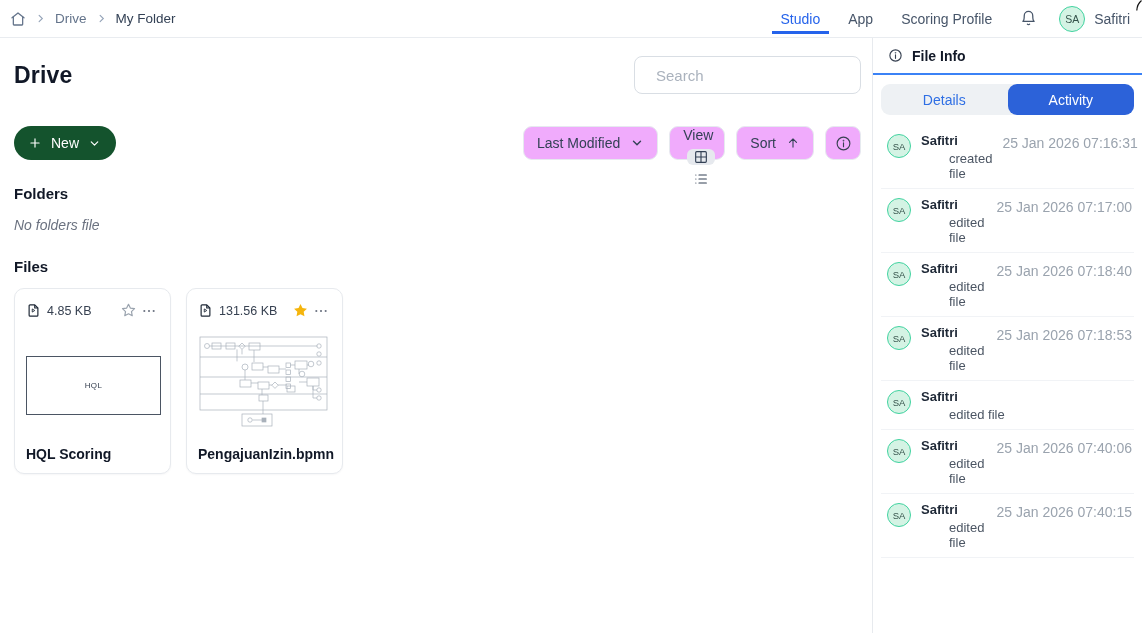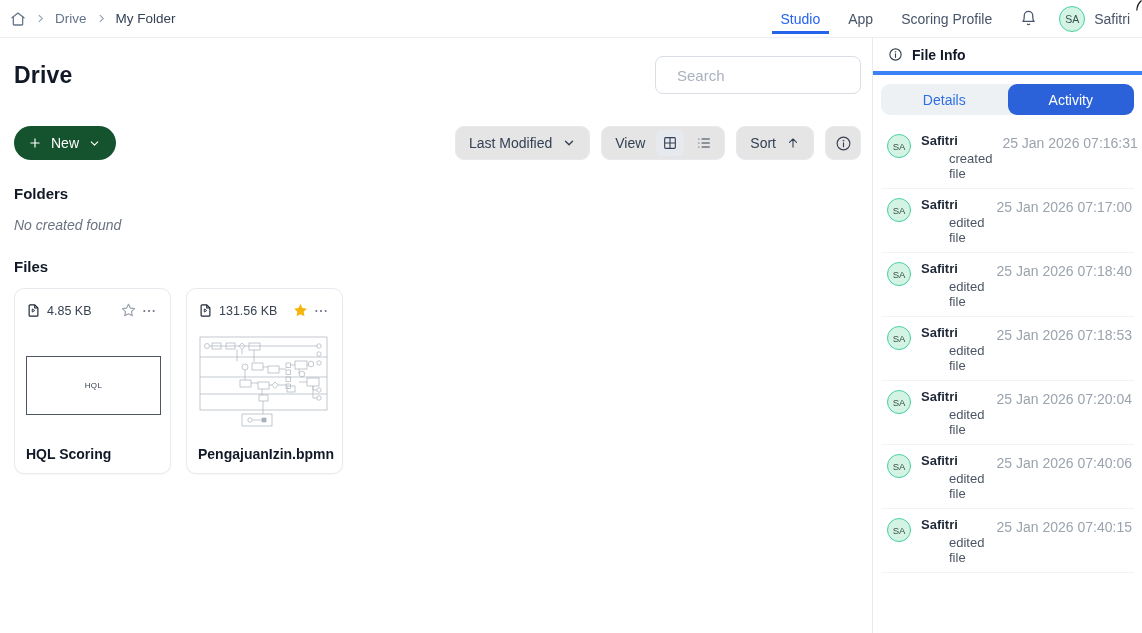--- a/index.html
+++ b/index.html
@@ -22,51 +22,51 @@
   .user-name { font-size:14px; color:#475569; }
 
   
   .content { display:flex; height:595px; }
   .main { width:873px; border-right:1px solid #e7eaee; padding:18px 10px 0 14px; }
   .panel { width:269px; }
 
   
   .page-head { display:flex; justify-content:space-between; align-items:center; padding-right:1px; }
   .page-title { font-size:23px; font-weight:700; color:#111827; letter-spacing:0.2px; }
-  .search-box { width:206px; height:38px; border:1px solid #d9dee4; border-radius:8px; display:flex; align-items:center; gap:9px; padding:8px 12px; background:#fff; }
+  .search-box { width:227px; height:38px; border:1px solid #d9dee4; border-radius:8px; display:flex; align-items:center; gap:9px; padding:8px 12px; background:#fff; }
   .search-box input { border:none; outline:none; flex:1; font-size:15px; font-family:inherit; color:#111827; background:transparent; }
   .search-box input::placeholder { color:#aab2bd; }
 
   
   .toolbar { margin-top:32px; display:flex; justify-content:space-between; align-items:center; padding-right:1px; }
   .btn-new { background:#14532d; color:#fff; border:none; height:34px; border-radius:17px; padding:0 15px 0 14px; display:flex; align-items:center; gap:9px; font-size:14px; font-family:inherit; cursor:pointer; }
   .toolbar-right { display:flex; align-items:center; gap:11px; }
-  .ctl { border:1px solid #e6eaef; border-radius:9px; height:34px; display:flex; align-items:center; padding:0 13px; font-size:14px; color:#334155; gap:10px; background:#e5e5e5; cursor:pointer; }
-  .view-group { padding:0 6px 0 13px; gap:6px; }
+  .ctl { border:1px solid #e6eaef; border-radius:9px; height:34px; display:flex; align-items:center; padding:0 13px; font-size:14px; color:#334155; gap:10px; background:#f0abfc; cursor:pointer; }
+  .view-group { padding:0 6px 0 13px; gap:6px;flex-direction:column; }
   .view-btn { width:28px; height:26px; display:flex; align-items:center; justify-content:center; border-radius:6px; cursor:pointer; }
   .view-btn.active { background:#e6e9ee; }
   .info-btn { width:36px; justify-content:center; padding:0; }
 
   
   .section-h { font-size:15px; font-weight:700; color:#111827; margin-top:25px; }
   .empty-msg { font-style:italic; color:#6b7280; font-size:14px; margin-top:15px; }
   .cards { display:flex; gap:15px; margin-top:13px; }
   .card { width:157px; height:186px; border:1px solid #e7eaee; border-radius:10px; padding:11px; position:relative; background:#fff; box-shadow:0 1px 2px rgba(16,24,40,.04); cursor:pointer; }
   .card-head { display:flex; align-items:center; font-size:12.5px; color:#374151; }
   .card-size { margin-left:6px; }
   .card-head .spacer { flex:1; }
   .icon-btn { background:none; border:none; padding:2px; display:flex; align-items:center; cursor:pointer; }
   .star .filled { display:none; }
   .star.starred .filled { display:block; }
   .hql-box { margin:35px auto 2px; width:135px; height:59px; border:1px solid #4b5563; display:flex; align-items:center; justify-content:center; font-size:8px; color:#374151; letter-spacing:.4px; }
   .bpmn-wrap { margin:13px auto 0; width:132px; }
   .card-title { position:absolute; left:11px; bottom:11px; font-size:14px; font-weight:700; color:#111827; }
 
   
-  .panel-head { display:flex; align-items:center; gap:9px; height:37px; padding:0 15px; border-bottom:4px solid #3b82f6; }
+  .panel-head { display:flex; align-items:center; gap:9px; height:37px; padding:0 15px; border-bottom:2px solid #3b82f6; }
   .panel-title { font-size:14px; font-weight:700; color:#111827; }
   .segmented { margin:9px 8px 8px; background:#eef1f4; border-radius:9px; display:flex; height:31px; padding:0; }
   .seg { flex:1; display:flex; align-items:center; justify-content:center; font-size:14px; color:#2f6fe4; border-radius:9px; cursor:pointer; }
   .seg.active { background:#2c62d9; color:#fff; }
   .activity-list { padding:2px 8px 0; }
   .act-row { display:flex; gap:10px; padding:8px 2px 7px 6px; border-bottom:1px solid #f1f3f6; }
   .act-avatar { width:24px; height:24px; border-radius:50%; background:#d4f3e4; border:1px solid #41d3a0; color:#35524a; font-size:9.5px; font-weight:500; display:flex; align-items:center; justify-content:center; flex-shrink:0; margin-top:1px; }
   .act-main { flex:1; }
   .act-name { font-size:13px; font-weight:700; color:#1f2937; }
   .act-action { font-size:13px; color:#4b5563; margin-top:3px;margin-left:28px; }
@@ -173,21 +173,21 @@
           <svg width="17" height="17" viewBox="0 0 24 24" fill="none" stroke="#374151" stroke-width="1.6" stroke-linecap="round">
               <circle cx="12" cy="12" r="9"></circle>
               <path d="M12 11.2V16.5"></path>
               <circle cx="12" cy="7.8" r="0.4" fill="#374151"></circle>
             </svg>
         </div>
       </div>
     </div>
 
     <div class="section-h">Folders</div>
-    <div class="empty-msg">No created found</div>
+    <div class="empty-msg">No folders file</div>
 
     <div class="section-h">Files</div>
 
     <div class="cards">
 
       <div class="card">
         <div class="card-head">
           <svg width="15" height="15" viewBox="0 0 24 24" fill="none" stroke="#1f2937" stroke-width="1.9" stroke-linejoin="round">
               <path d="M14 3H6.5A1.5 1.5 0 0 0 5 4.5v15A1.5 1.5 0 0 0 6.5 21h11a1.5 1.5 0 0 0 1.5-1.5V8z"></path>
               <path d="M14 3v5h5"></path>
@@ -330,21 +330,20 @@
     </div>
     <div class="act-time">25 Jan 2026 07:18:53</div>
   </div>
 
   <div class="act-row">
     <div class="act-avatar">SA</div>
     <div class="act-main">
       <div class="act-name">Safitri</div>
       <div class="act-action">edited file</div>
     </div>
-    <div class="act-time">25 Jan 2026 07:20:04</div>
   </div>
 
   <div class="act-row">
     <div class="act-avatar">SA</div>
     <div class="act-main">
       <div class="act-name">Safitri</div>
       <div class="act-action">edited file</div>
     </div>
     <div class="act-time">25 Jan 2026 07:40:06</div>
   </div>

